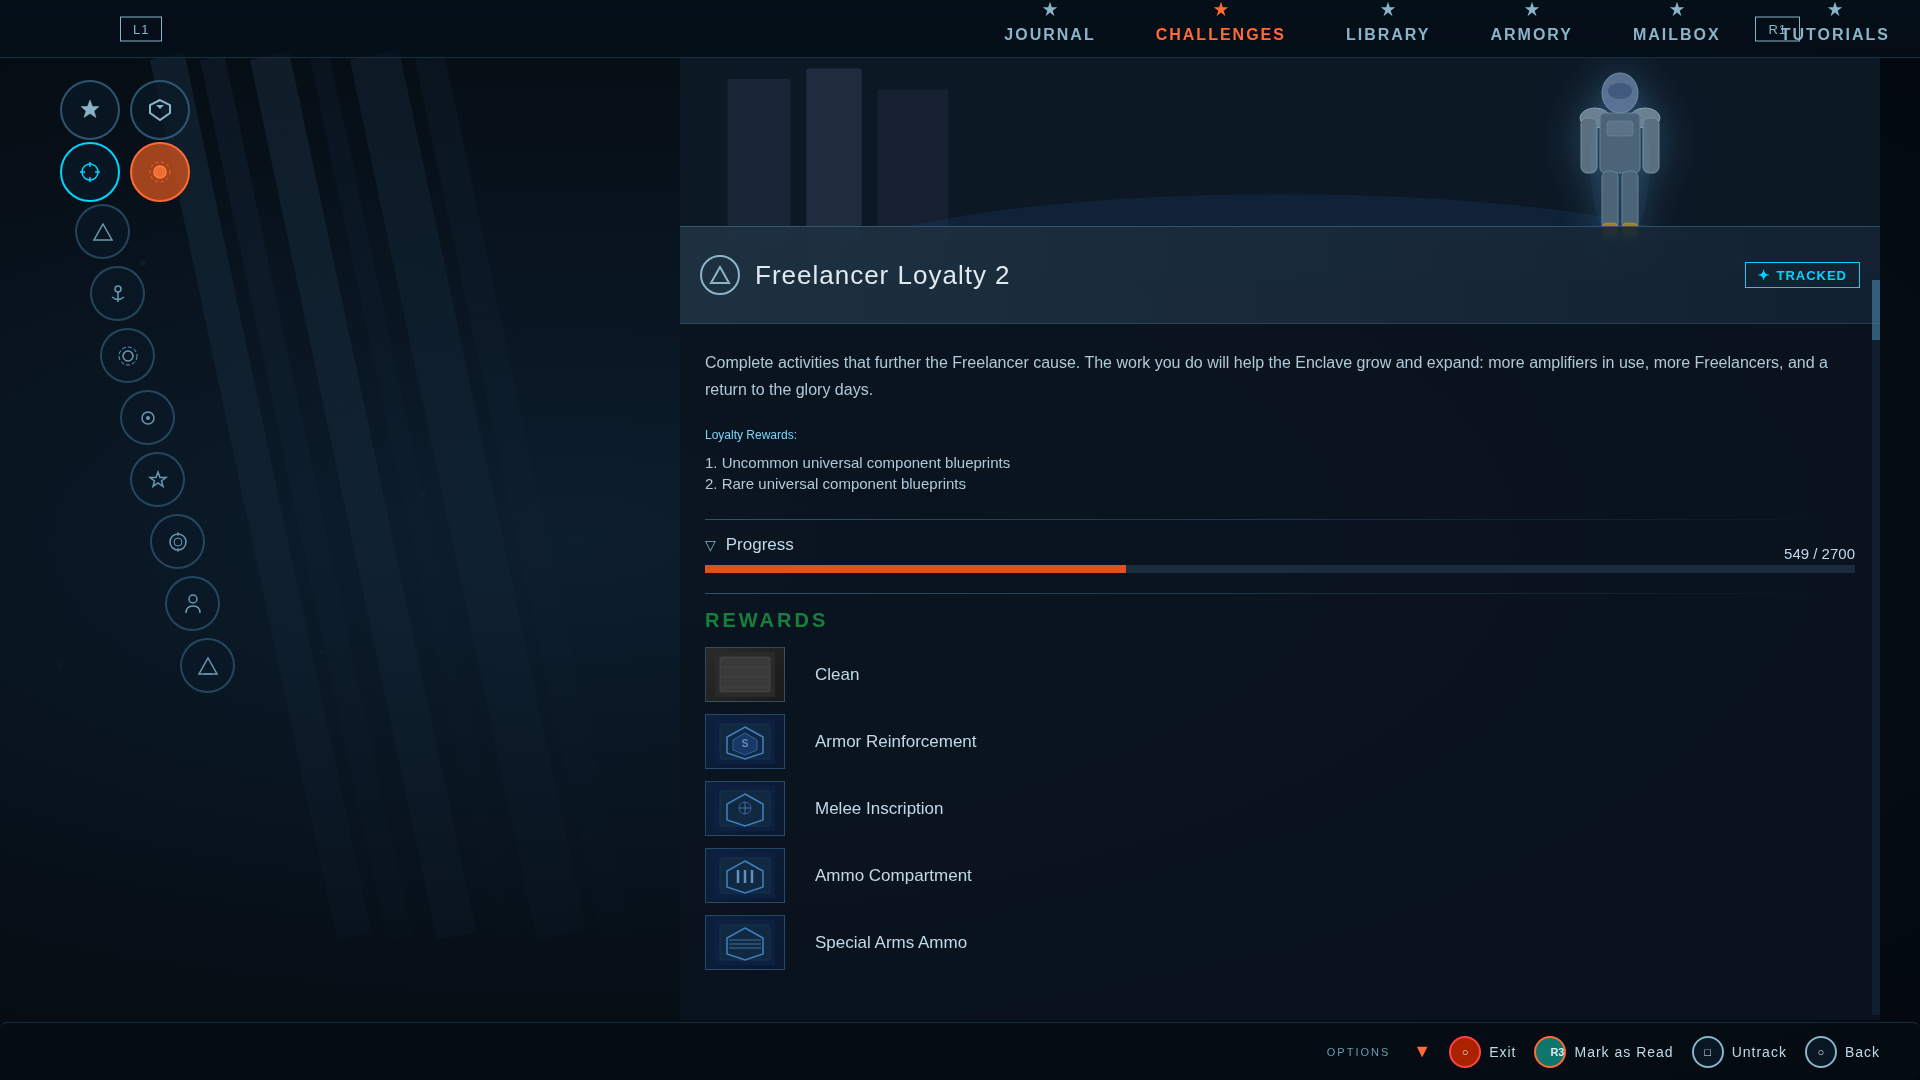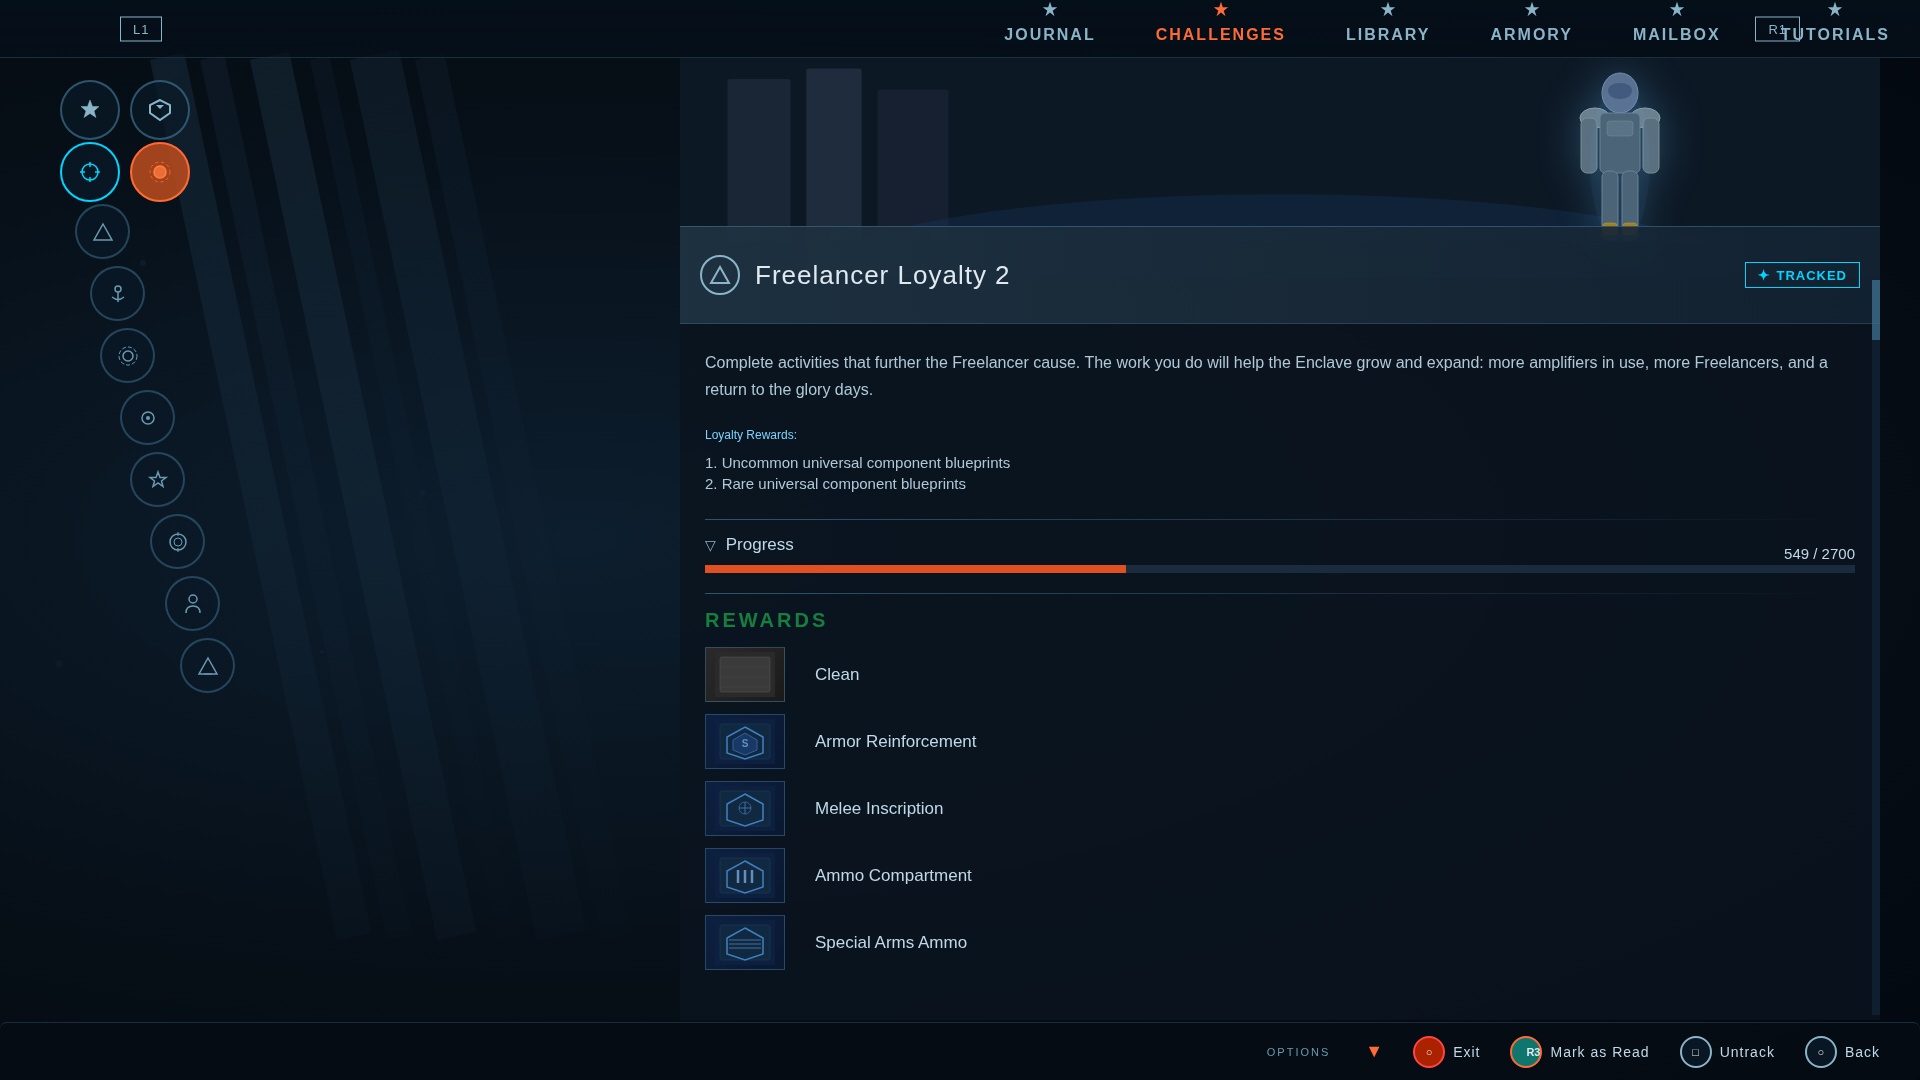--- a/index.html
+++ b/index.html
@@ -356,21 +356,21 @@
       bottom: 0;
       left: 0;
       right: 0;
       height: 58px;
       background: rgba(5,12,20,0.9);
       border-top: 1px solid rgba(100,180,220,0.2);
       display: flex;
       align-items: center;
       justify-content: flex-end;
       padding-right: 40px;
-      gap: 30px;
+      gap: 18px;
       z-index: 10;
       border-radius: 7px;
     }
     .bottom-btn-row {
       display: flex;
       align-items: center;
       gap: 8px;
     }
     .btn-circle {
       width: 32px;

